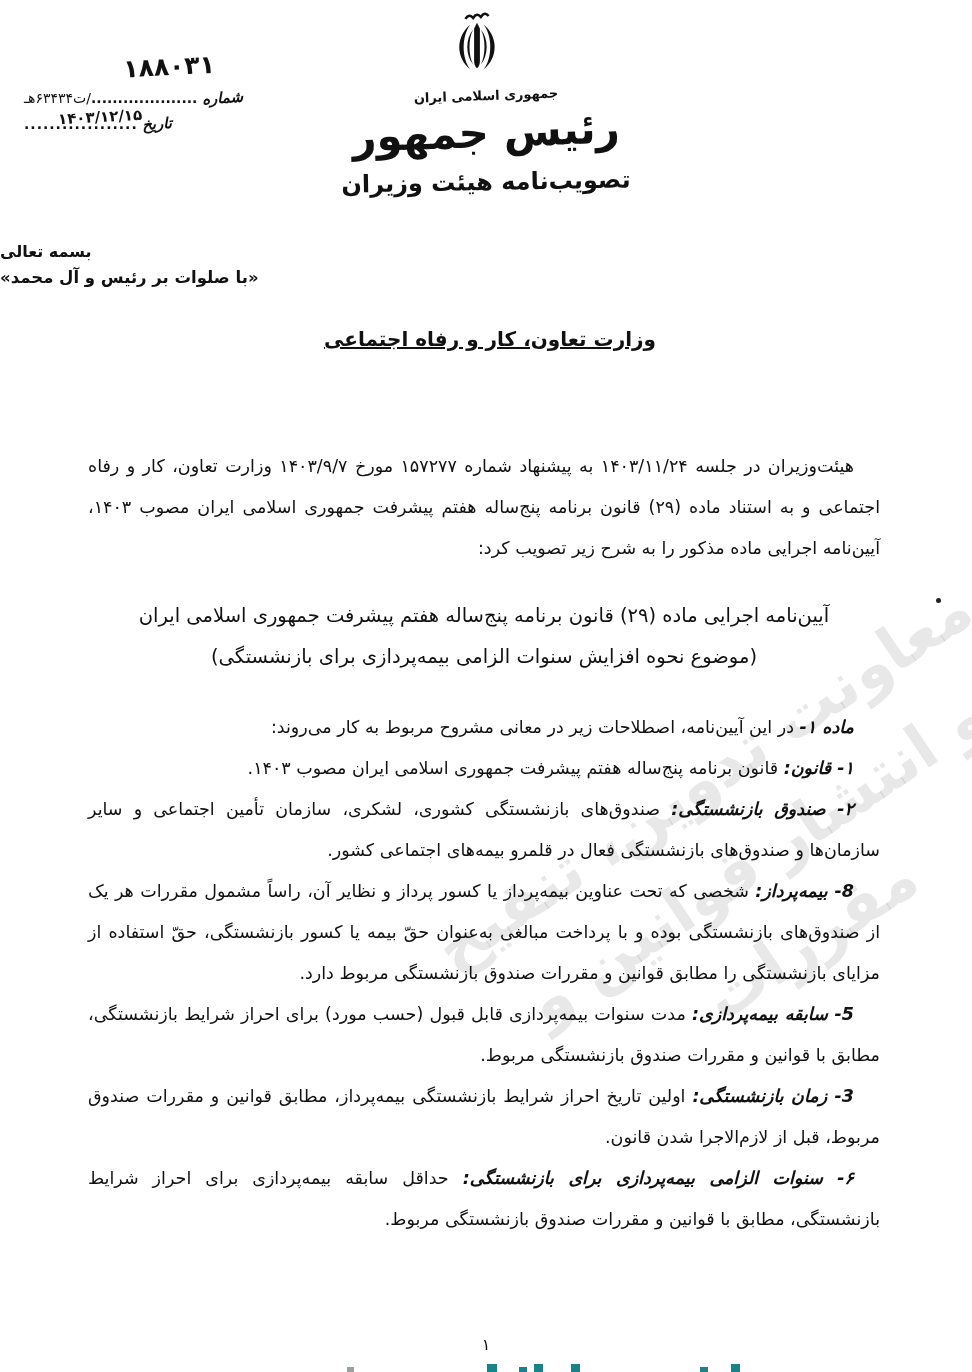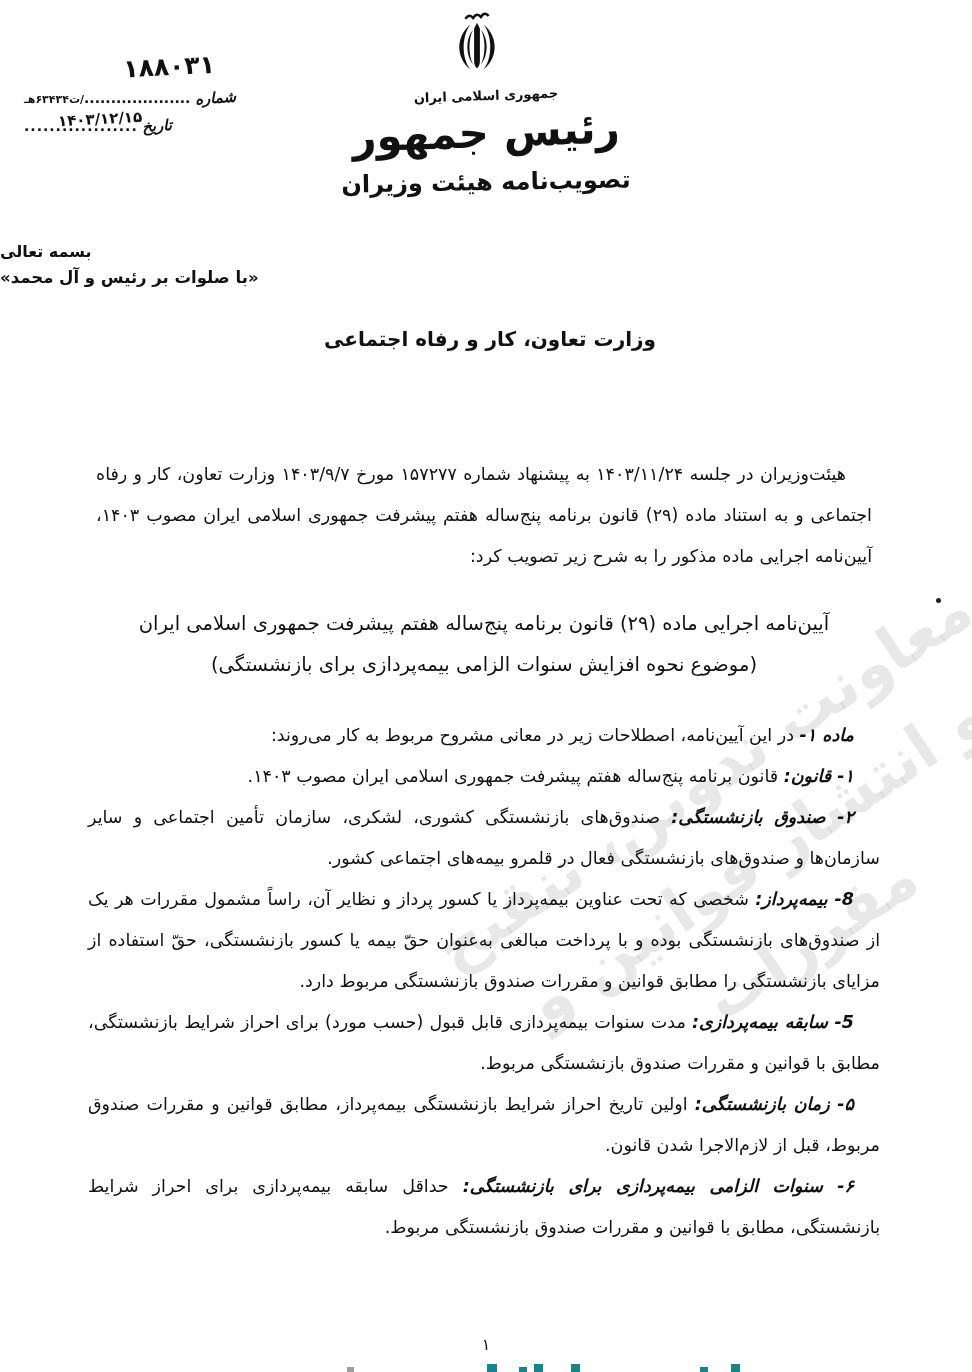--- a/index.html
+++ b/index.html
@@ -17,47 +17,47 @@
   .stamp-block { position:absolute; left:24px; top:52px; width:260px; direction:rtl; }
   .hand-number {
     display:block; text-align:center;
     font-size:25px; font-weight:bold; letter-spacing:9px;
     transform:rotate(-3deg);
     margin-bottom:4px; margin-left:30px;
   }
   .stamp-field { position:relative; white-space:nowrap; font-size:14px; line-height:26px; text-align:left; }
   .stamp-label { font-weight:bold; font-style:italic; font-size:15px; transform:rotate(-4deg); display:inline-block; }
   .stamp-dots { letter-spacing:1px; font-weight:bold; }
-  .stamp-suffix { font-weight:bold; font-size:11px; }
+  .stamp-suffix { font-weight:normal; font-size:14px; }
   .hand-date {
     position:absolute; left:34px; top:-7px;
     font-size:15px; font-weight:bold;
     transform:rotate(-3deg);
     letter-spacing:1px;
   }
 
   
   .head-center { position:absolute; top:12px; left:0; right:0; text-align:center; line-height:1; }
   .emblem { display:inline-block; margin-right:18px; }
   .republic-line { font-size:13px; font-weight:bold; margin-top:4px; transform:rotate(-2deg); }
   .president-line { font-size:42px; font-weight:bold; margin-top:10px; transform:rotate(-2deg); letter-spacing:-1px; }
   .decree-line { font-size:24px; font-weight:bold; margin-top:16px; transform:rotate(-1deg); }
 
   
   .invocation { position:absolute; top:240px; left:0; right:0; text-align:left; }
   .besmeleh { font-size:16px; font-weight:bold; line-height:24px; }
   .salawat { font-size:16.5px; font-weight:bold; line-height:27px; }
 
   
-  .addressees { position:absolute; top:316px; left:8px; right:0; text-align:center; }
+  .addressees { position:absolute; top:316px; left:8px; right:0; text-align:center;text-decoration:underline; }
   .addressee { font-size:20px; font-weight:bold; line-height:47px; }
 
   
   .content { position:absolute; top:446px; right:92px; left:88px; font-size:17.5px; }
-  .preamble { text-align:justify; text-indent:26px; line-height:41px; margin:8px; }
+  .preamble { text-align:justify; text-indent:26px; line-height:41px; margin:0; }
   .doc-title { text-align:center; font-weight:normal; font-size:19.5px; line-height:41px; margin-top:26px; }
   .article { text-align:justify; text-indent:26px; line-height:41px; margin:0; }
   .article.first { margin-top:30px; }
   .lead { font-weight:bold;font-style:italic; }
 
   
   .watermark {
     position:absolute; top:560px; right:30px; width:640px;
     transform:rotate(-34deg); transform-origin:top right;
     color:rgba(110,110,110,0.16);
@@ -147,21 +147,21 @@
     </p>
     <p class="article">
       <b class="lead">8- بیمه‌پرداز:</b>
       <span>شخصی که تحت عناوین بیمه‌پرداز یا کسور پرداز و نظایر آن، راساً مشمول مقررات هر یک از صندوق‌های بازنشستگی بوده و با پرداخت مبالغی به‌عنوان حقّ بیمه یا کسور بازنشستگی، حقّ استفاده از مزایای بازنشستگی را مطابق قوانین و مقررات صندوق بازنشستگی مربوط دارد.</span>
     </p>
     <p class="article">
       <b class="lead">5- سابقه بیمه‌پردازی:</b>
       <span>مدت سنوات بیمه‌پردازی قابل قبول (حسب مورد) برای احراز شرایط بازنشستگی، مطابق با قوانین و مقررات صندوق بازنشستگی مربوط.</span>
     </p>
     <p class="article">
-      <b class="lead">۵- زمان بازنشستگی:</b>
+      <b class="lead">3- زمان بازنشستگی:</b>
       <span>اولین تاریخ احراز شرایط بازنشستگی بیمه‌پرداز، مطابق قوانین و مقررات صندوق مربوط، قبل از لازم‌الاجرا شدن قانون.</span>
     </p>
     <p class="article">
       <b class="lead">۶- سنوات الزامی بیمه‌پردازی برای بازنشستگی:</b>
       <span>حداقل سابقه بیمه‌پردازی برای احراز شرایط بازنشستگی، مطابق با قوانین و مقررات صندوق بازنشستگی مربوط.</span>
     </p>
   </div>
 
   <div class="page-number">۱</div>
   <span class="teal-frag tf1"></span>

